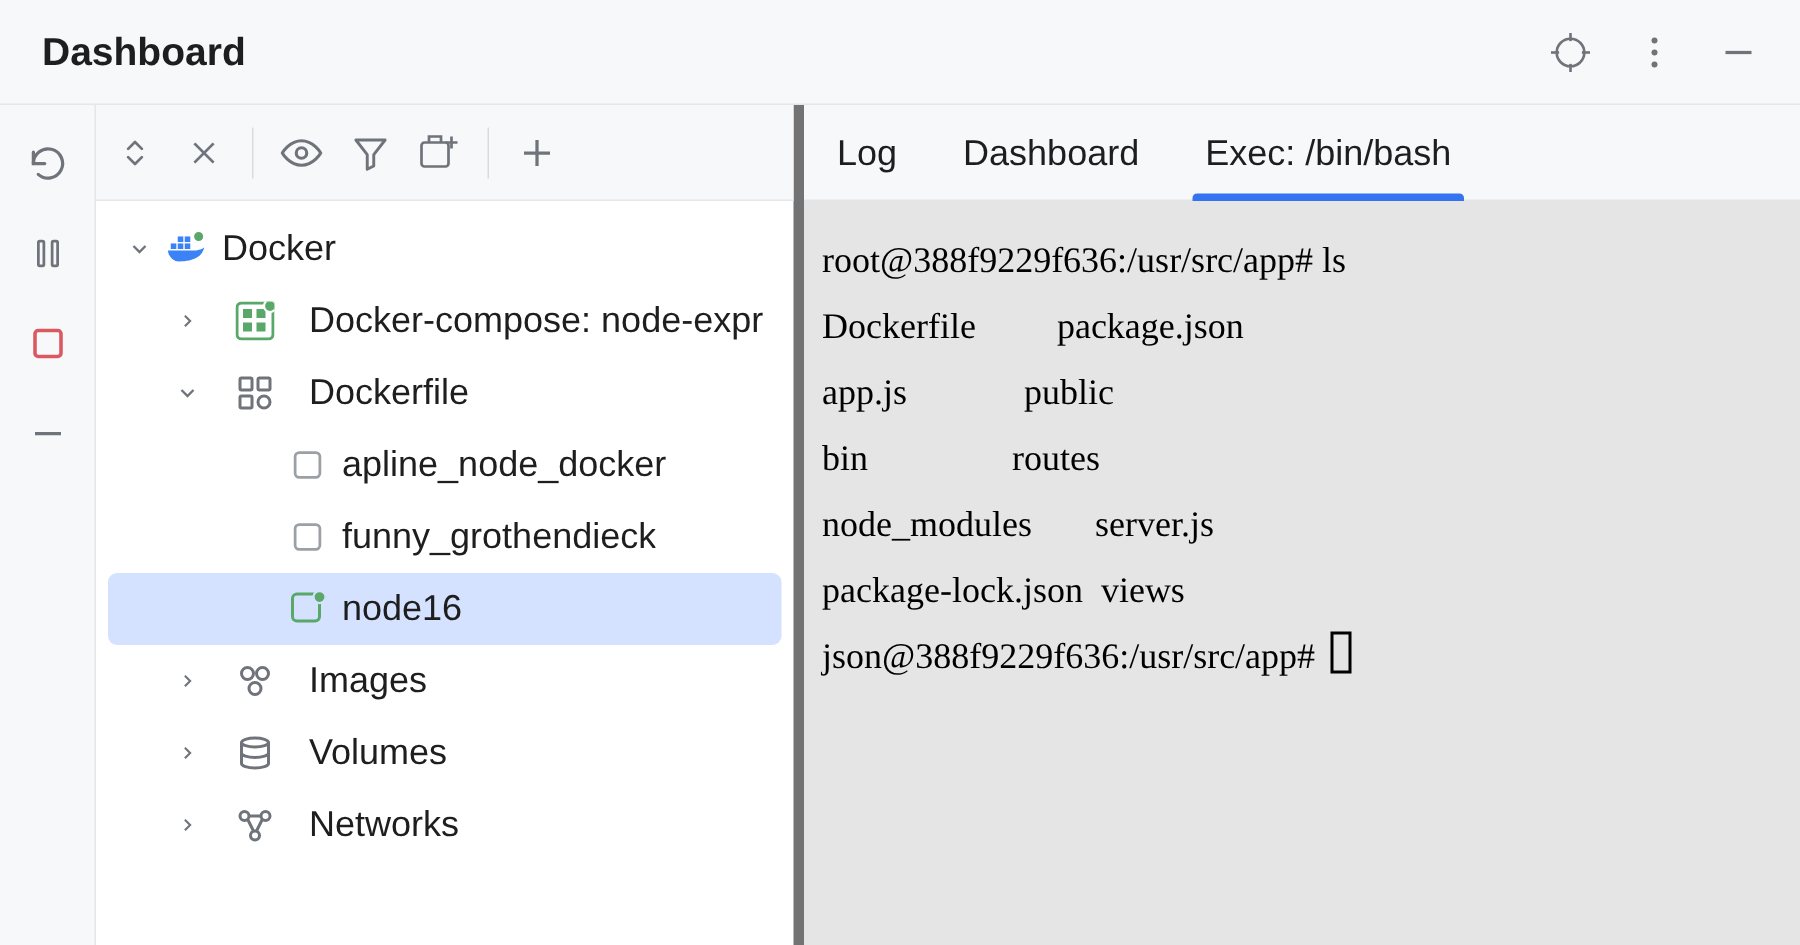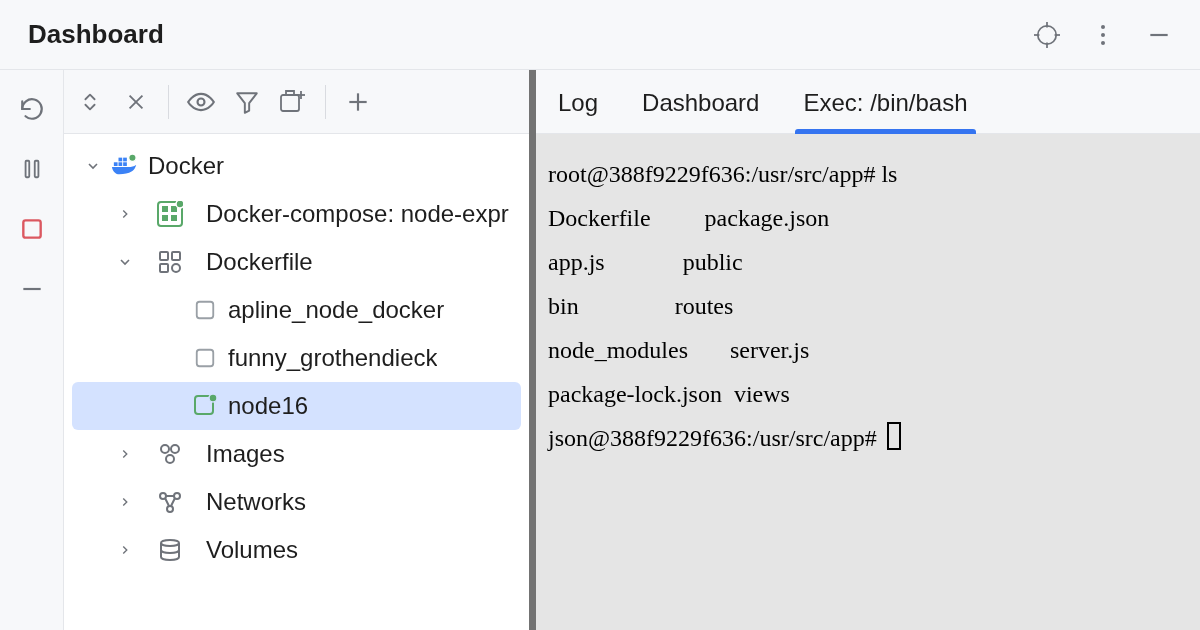--- a/index.html
+++ b/index.html
@@ -351,43 +351,43 @@
       </div>
 
       <div class="tree-row ind2">
         <span class="chev">
           <svg width="14" height="14" viewBox="0 0 24 24" fill="none" stroke="#6f737a" stroke-width="2.4">
               <polyline points="9 6 15 12 9 18"></polyline>
             </svg>
         </span>
         <span class="ic">
           <svg width="24" height="24" viewBox="0 0 24 24" fill="none" stroke="#6f737a" stroke-width="2">
+            <ellipse cx="12" cy="5" rx="9" ry="3"></ellipse>
+            <path d="M3 5 V19 a9 3 0 0 0 18 0 V5"></path>
+            <path d="M3 12 a9 3 0 0 0 18 0"></path>
+          </svg>
+        </span>
+        <span class="tree-label">Volumes</span>
+      </div>
+
+      <div class="tree-row ind2">
+        <span class="chev">
+          <svg width="14" height="14" viewBox="0 0 24 24" fill="none" stroke="#6f737a" stroke-width="2.4">
+              <polyline points="9 6 15 12 9 18"></polyline>
+            </svg>
+        </span>
+        <span class="ic">
+          <svg width="24" height="24" viewBox="0 0 24 24" fill="none" stroke="#6f737a" stroke-width="2">
             <circle cx="5" cy="6" r="3"></circle>
               <circle cx="19" cy="6" r="3"></circle>
               <circle cx="12" cy="19" r="3"></circle>
             <path d="M7 8 L11 16 M17 8 L13 16 M8 6 H16"></path>
           </svg>
         </span>
         <span class="tree-label">Networks</span>
-      </div>
-
-      <div class="tree-row ind2">
-        <span class="chev">
-          <svg width="14" height="14" viewBox="0 0 24 24" fill="none" stroke="#6f737a" stroke-width="2.4">
-              <polyline points="9 6 15 12 9 18"></polyline>
-            </svg>
-        </span>
-        <span class="ic">
-          <svg width="24" height="24" viewBox="0 0 24 24" fill="none" stroke="#6f737a" stroke-width="2">
-            <ellipse cx="12" cy="5" rx="9" ry="3"></ellipse>
-            <path d="M3 5 V19 a9 3 0 0 0 18 0 V5"></path>
-            <path d="M3 12 a9 3 0 0 0 18 0"></path>
-          </svg>
-        </span>
-        <span class="tree-label">Volumes</span>
       </div>
 
     </div>
   </div>
 
   <div class="term-panel">
     <div class="tabs">
       <div class="tab">Log</div>
       <div class="tab">Dashboard</div>
       <div class="tab active">Exec: /bin/bash</div>

